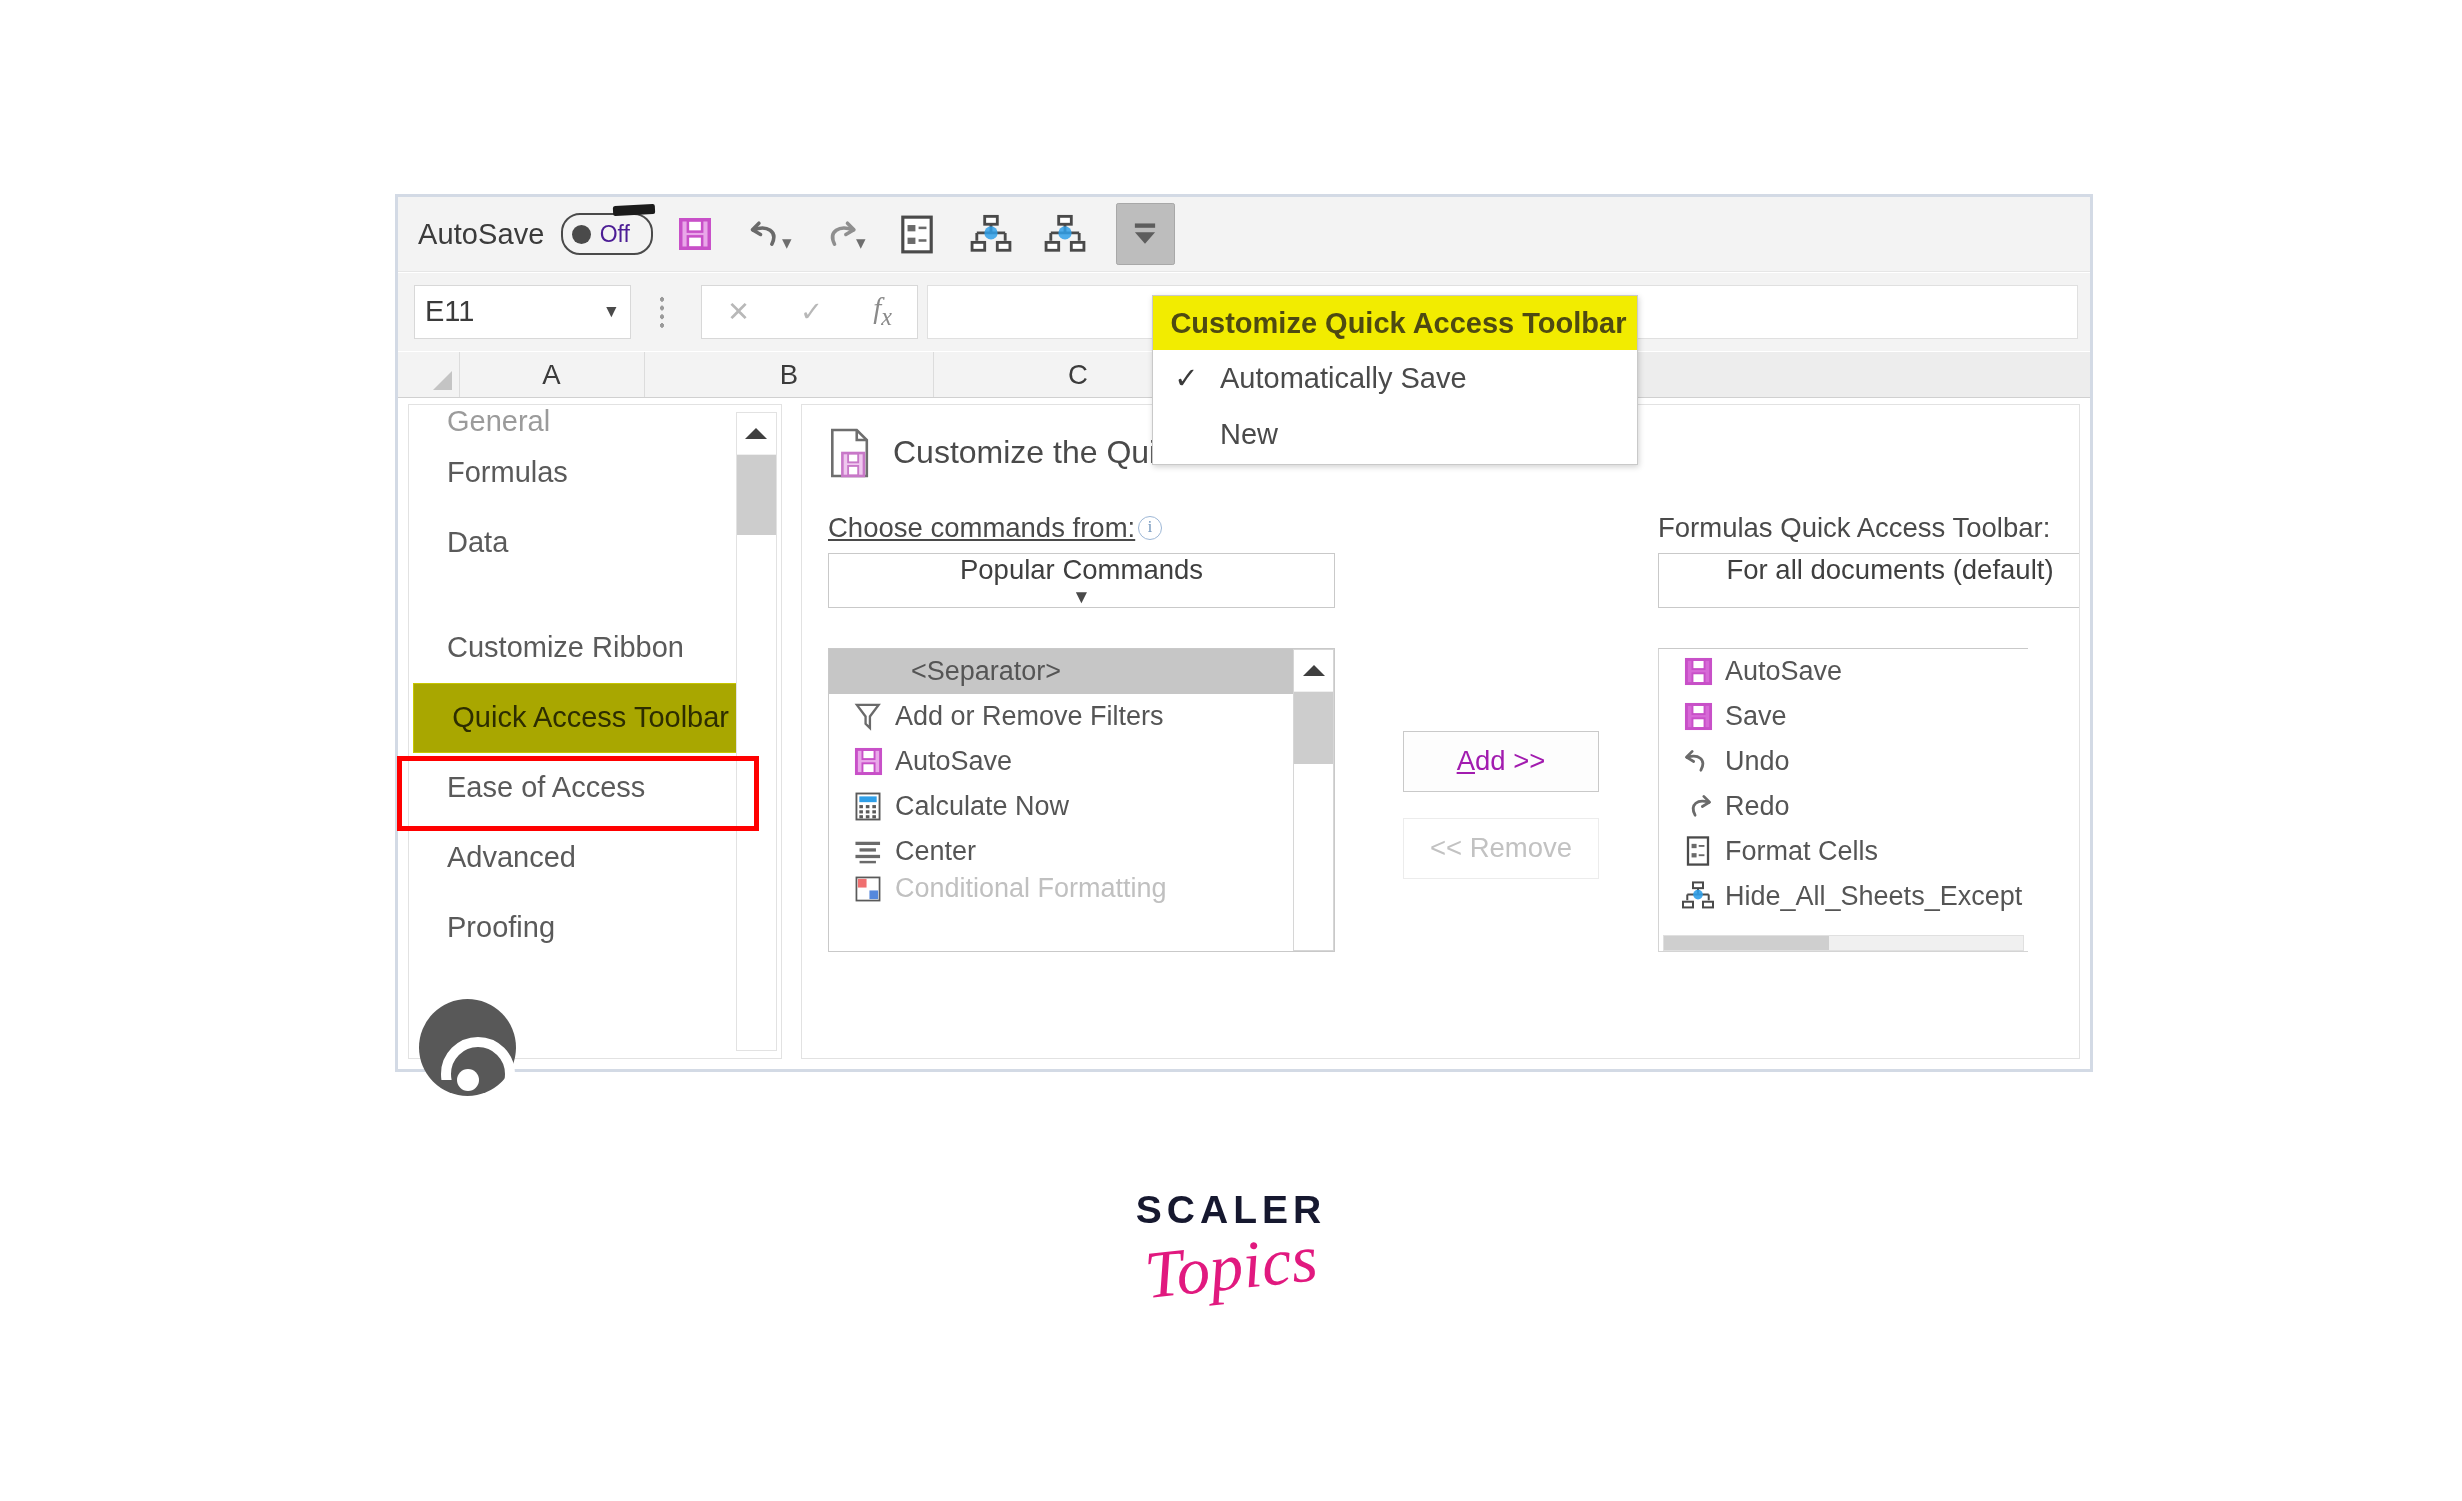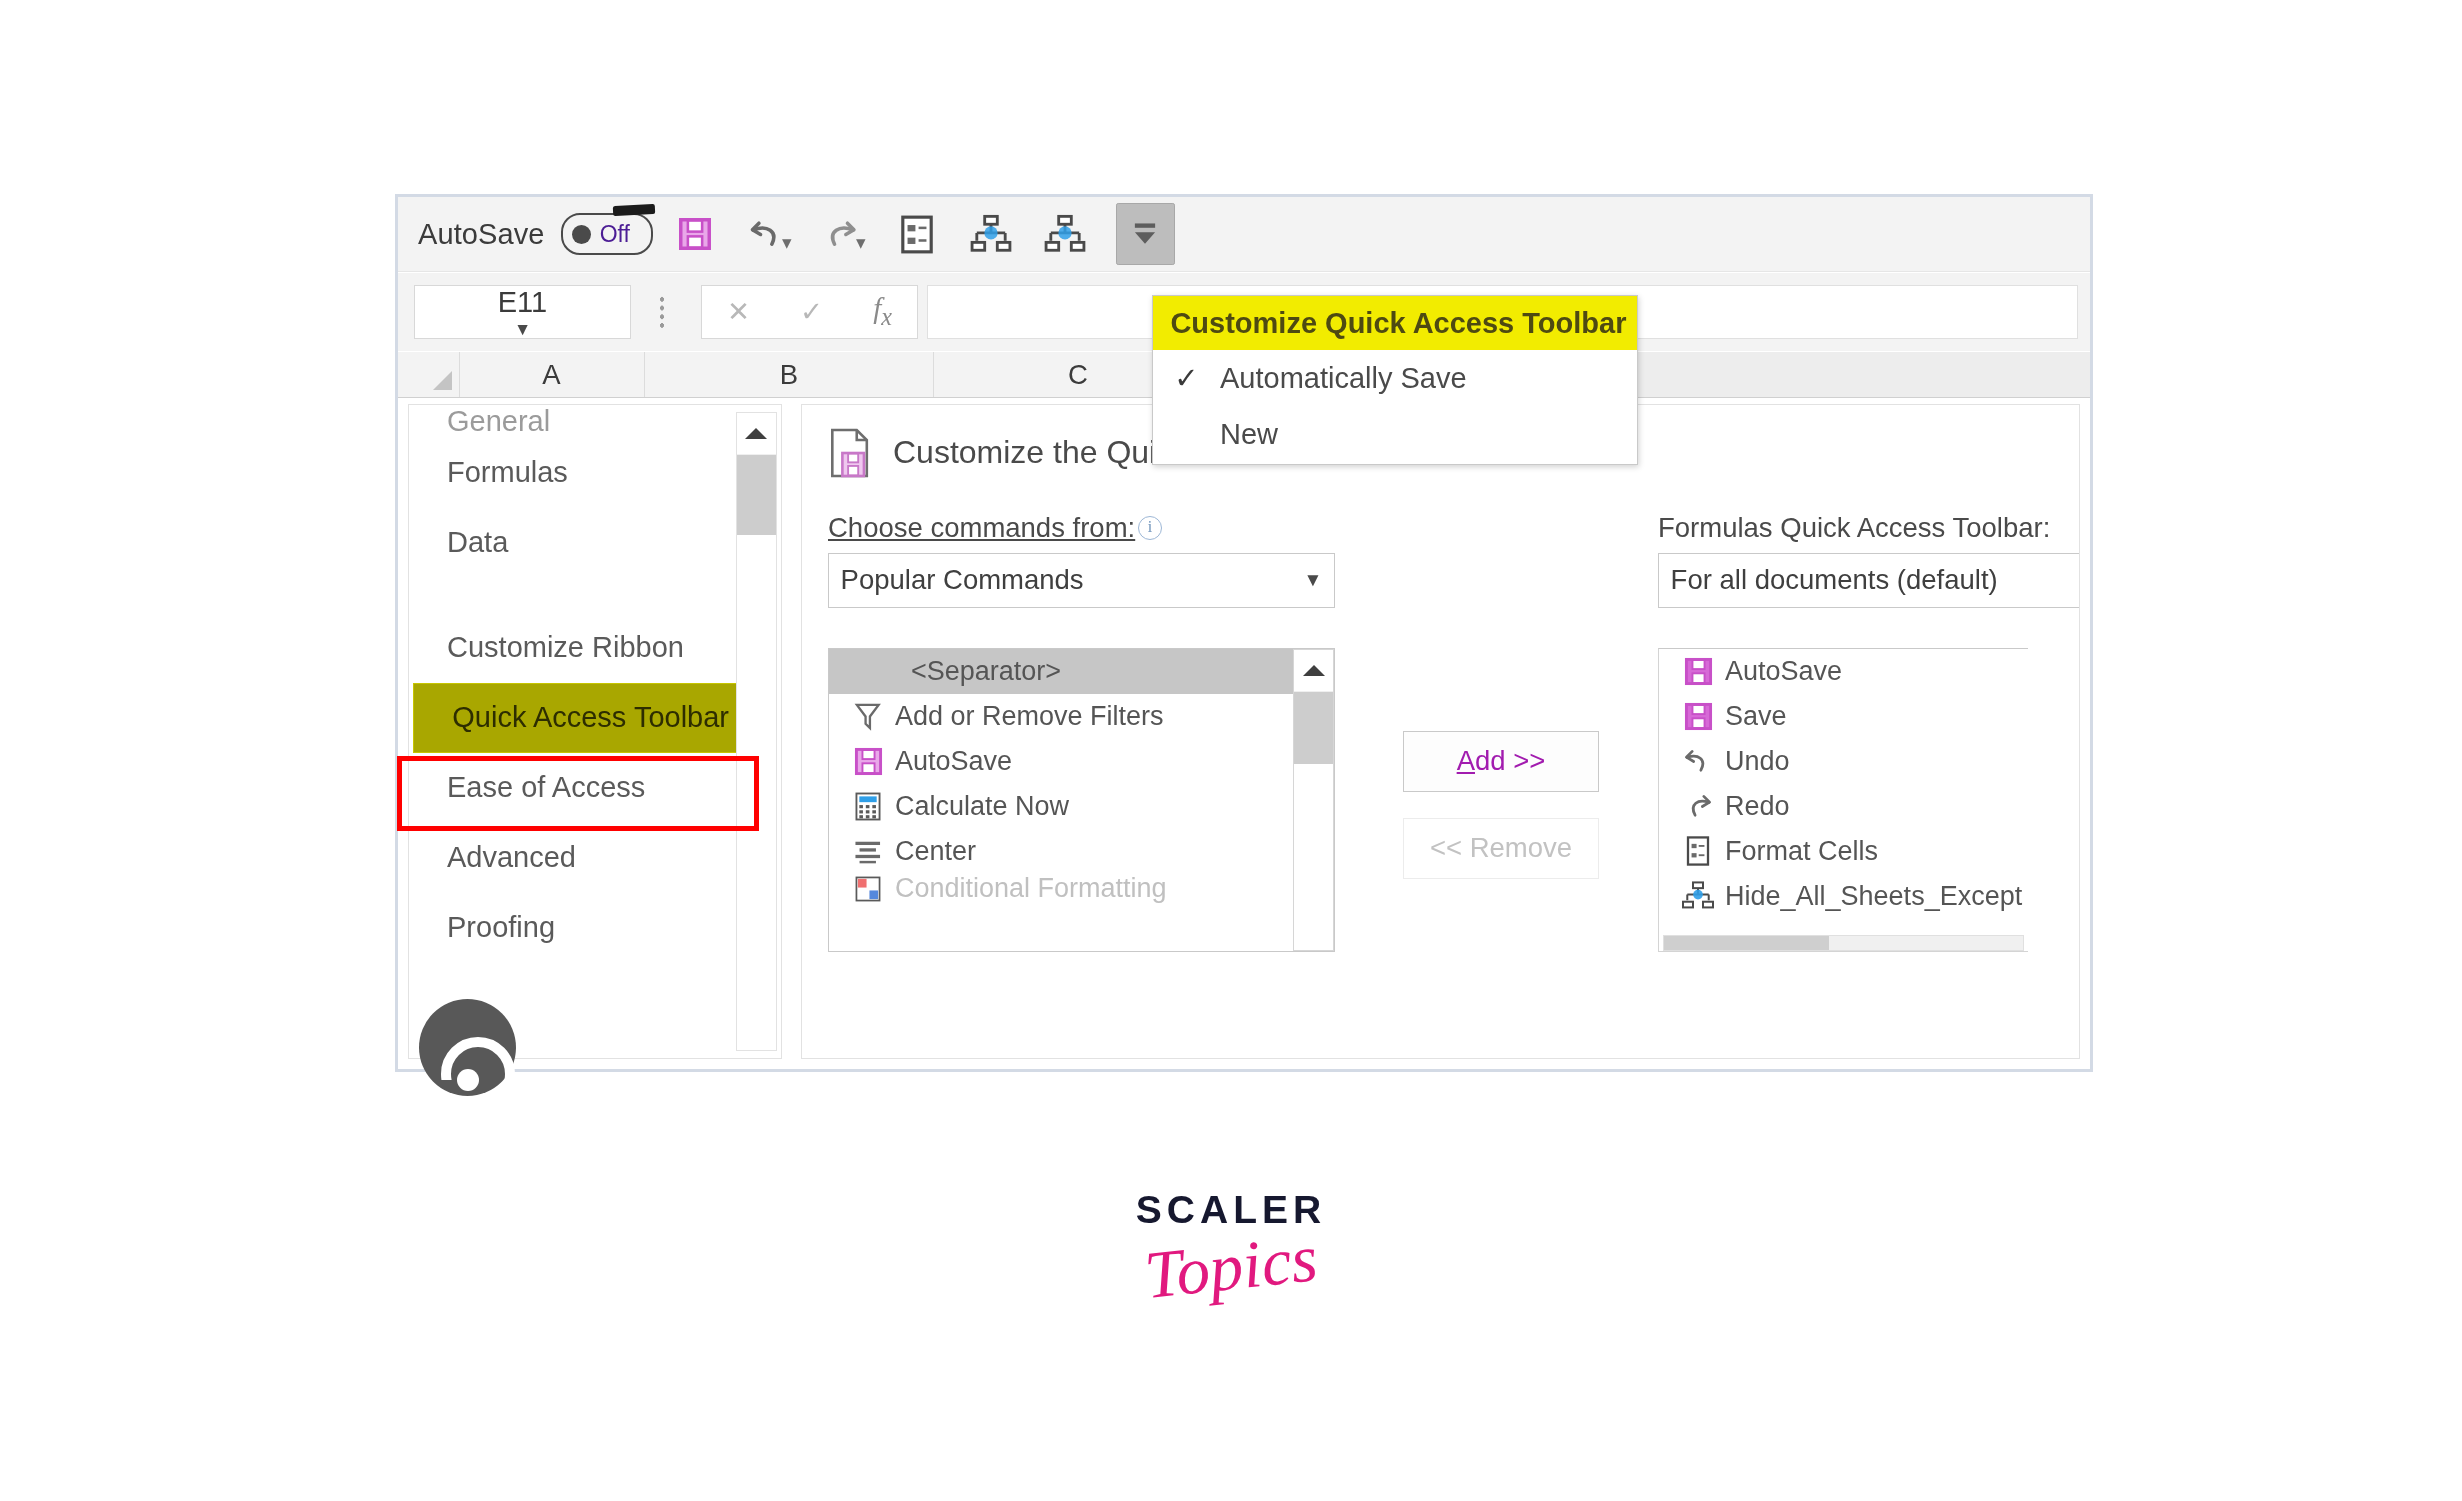--- a/index.html
+++ b/index.html
@@ -34,21 +34,21 @@
   }
   .qat-btn.pressed{background:#bdbdbd;border:0.7px solid #a8a8a8;box-sizing:border-box;}
   .caretmini{font-size:19px;color:#6e6e6e;margin-left:-5.8px;margin-top:16px;}
 
   
   .fbar{
     position:absolute;left:0;top:76px;width:100%;height:78px;background:#f3f3f3;
   }
   .namebox{
     position:absolute;left:16px;top:11.6px;width:217px;height:54px;background:#fff;border:0.7px solid #d8d8d8;
-    box-sizing:border-box;display:flex;align-items:center;padding:0 10px;justify-content:space-between;flex-direction:column;
+    box-sizing:border-box;display:flex;align-items:center;padding:0 10px;justify-content:space-between;
   }
   .namebox .val{font-size:29px;color:#3b3b3b;}
   .namebox .cv{font-size:17.4px;color:#4a4a4a;}
   .vdots{position:absolute;left:261px;top:22px;width:5.8px;height:35px;
      background-image:radial-gradient(#9a9a9a 45%,transparent 46%);background-size:5.8px 8.7px;}
   .fxbox{
     position:absolute;left:303px;top:11.6px;width:217px;height:54px;background:#fff;border:0.7px solid #d8d8d8;
     box-sizing:border-box;display:flex;align-items:center;justify-content:space-around;
   }
   .fxbox span{font-size:27.5px;color:#b8b8b8;}
@@ -104,21 +104,21 @@
 
   .pane-head{position:absolute;left:26px;top:22px;display:flex;align-items:center;}
   .pane-head .ttl{font-size:32px;color:#4a4a4a;margin-left:19px;}
 
   .lbl-row{position:absolute;top:107px;font-size:27.5px;color:#4a4a4a;display:flex;align-items:center;}
   .lbl-row .u{text-decoration:underline;}
   .info-i{display:inline-block;width:22px;height:22px;border:1.4px solid #9db7d6;border-radius:50%;font-size:16px;
     line-height:20px;text-align:center;color:#6f93bb;margin-left:2.9px;font-family:"Liberation Serif",serif;}
 
   .combo{position:absolute;height:55px;background:#fff;border:1.4px solid #c9c9c9;box-sizing:border-box;
-         display:flex;align-items:center;padding:0 11.6px;justify-content:space-between;font-size:27.5px;color:#3f3f3f;}
+         display:flex;align-items:center;padding:0 11.6px;justify-content:space-between;font-size:27.5px;color:#3f3f3f;flex-direction:column;}
   .combo .cv{font-size:19px;color:#4a4a4a;}
 
   .listbox{position:absolute;background:#fff;border:0.7px solid #c9c9c9;box-sizing:border-box;overflow:hidden;}
   .lrow{height:45px;display:flex;align-items:center;font-size:27px;color:#555;position:relative;padding-left:12px;}
   .lrow.sel{background:#c6c6c6;}
   .lrow .ic{width:54px;display:flex;align-items:center;justify-content:center;flex:0 0 54px;}
   .lrow .tx{white-space:nowrap;}
   .lrow .sub{position:absolute;right:8.7px;font-size:19px;color:#5a5a5a;}
   .lrow .sepbar{margin-left:16px;}
 

